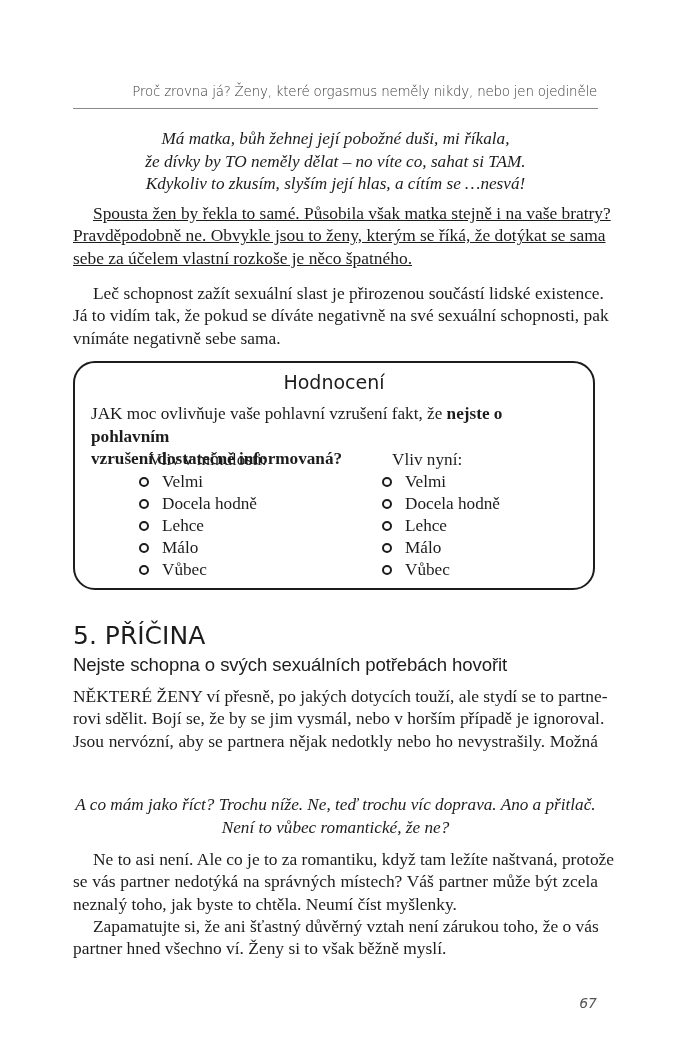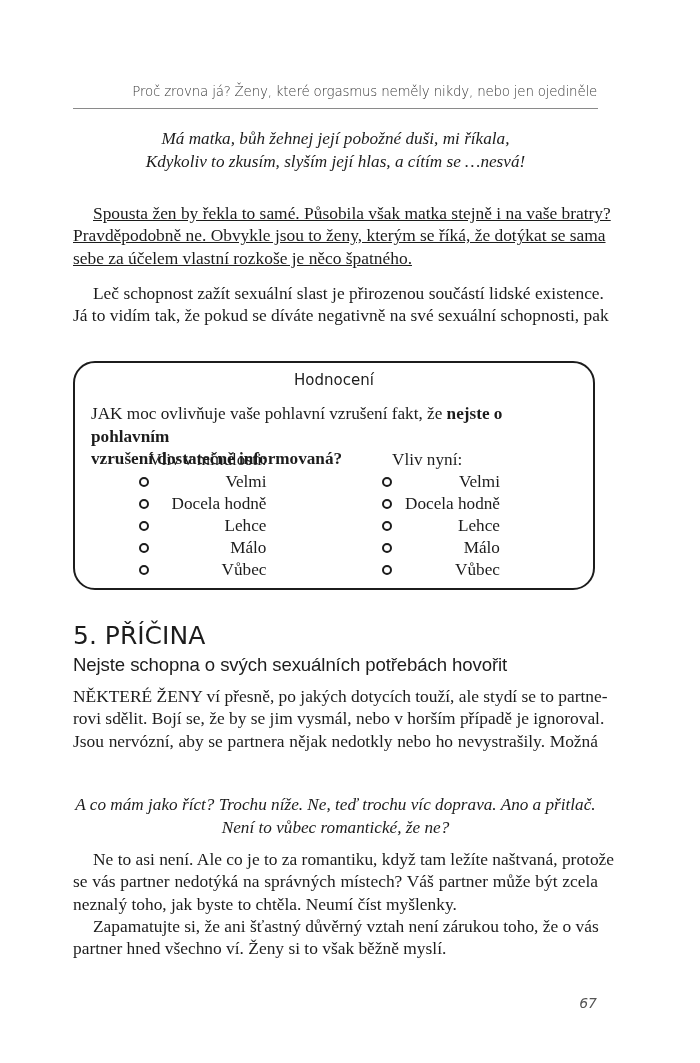--- a/index.html
+++ b/index.html
@@ -32,32 +32,32 @@
   }
   .line { display: block; white-space: nowrap; text-align-last: justify; }
   .line.last { text-align-last: left; }
 
   .box {
     position: absolute; left: 73px; top: 361px; width: 522px; height: 229px;
     border: 2.4px solid #1c1c1c; border-radius: 22px; box-sizing: border-box;
   }
   .box-title {
     position: absolute; left: 0; right: 0; top: 8px; text-align: center;
-    font-family: "DejaVu Sans", sans-serif; font-size: 15px; color: #1c1c1c; font-weight: 400;
+    font-family: "DejaVu Sans", sans-serif; font-size: 19px; color: #1c1c1c; font-weight: 400;
   }
   .box-question {
     position: absolute; left: 16px; right: 14px; top: 40px;
     font-family: "Liberation Serif", serif; font-size: 17.2px; line-height: 22.5px; color: #1c1c1c;
   }
   .box-question b { font-weight: bold; }
   .col { position: absolute; top: 86px; font-family: "Liberation Serif", serif; font-size: 17.2px; line-height: 22px; }
   .col-left { left: 66px; }
   .col-right { left: 309px; }
   .col-label { display: block; margin-left: 8px; }
-  .opt { display: flex; align-items: center; height: 22px; margin-left: -2px; justify-content: space-between; }
+  .opt { display: flex; align-items: center; height: 22px; margin-left: -2px; }
   .radio {
     width: 10px; height: 10px; border: 2px solid #1c1c1c; border-radius: 50%;
     box-sizing: border-box; margin-right: 13px; border-bottom-width: 2.6px; background: #fff;
   }
 
   .chapter {
     position: absolute; left: 73px; top: 621px;
     font-family: "DejaVu Sans", sans-serif; font-size: 25px; color: #1c1c1c; letter-spacing: 0px; font-weight: 400;
   }
   .subhead {
@@ -73,32 +73,34 @@
 </head>
 <body>
 
 <div class="page">
 
   <div class="running-head">Proč zrovna já? Ženy, které orgasmus neměly nikdy, nebo jen ojediněle</div>
   <div class="head-rule"></div>
 
   <div class="epigraph epigraph-1">
     <span class="line last" style="text-align:center;text-align-last:center;">Má matka, bůh žehnej její pobožné duši, mi říkala,</span>
+    <span class="line last" style="text-align:center;text-align-last:center;">že dívky by TO neměly dělat – no víte co, sahat si TAM.</span>
     <span class="line last" style="text-align:center;text-align-last:center;">Kdykoliv to zkusím, slyším její hlas, a cítím se …nesvá!</span>
   </div>
 
   <div class="para" style="top:202px;text-decoration:underline;">
     <span class="line" style="padding-left:20px;">Spousta žen by řekla to samé. Působila však matka stejně i na vaše bratry?</span>
     <span class="line">Pravděpodobně ne. Obvykle jsou to ženy, kterým se říká, že dotýkat se sama</span>
     <span class="line last">sebe za účelem vlastní rozkoše je něco špatného.</span>
   </div>
 
   <div class="para" style="top:282px;">
     <span class="line" style="padding-left:20px;">Leč schopnost zažít sexuální slast je přirozenou součástí lidské existence.</span>
     <span class="line">Já to vidím tak, že pokud se díváte negativně na své sexuální schopnosti, pak</span>
+    <span class="line last">vnímáte negativně sebe sama.</span>
   </div>
 
   <div class="box">
     <div class="box-title">Hodnocení</div>
     <div class="box-question">
       <span>JAK moc ovlivňuje vaše pohlavní vzrušení fakt, že </span><b>nejste o pohlavním</b><br>
       <b>vzrušení dostatečně informovaná?</b>
     </div>
 
     <div class="col col-left">

